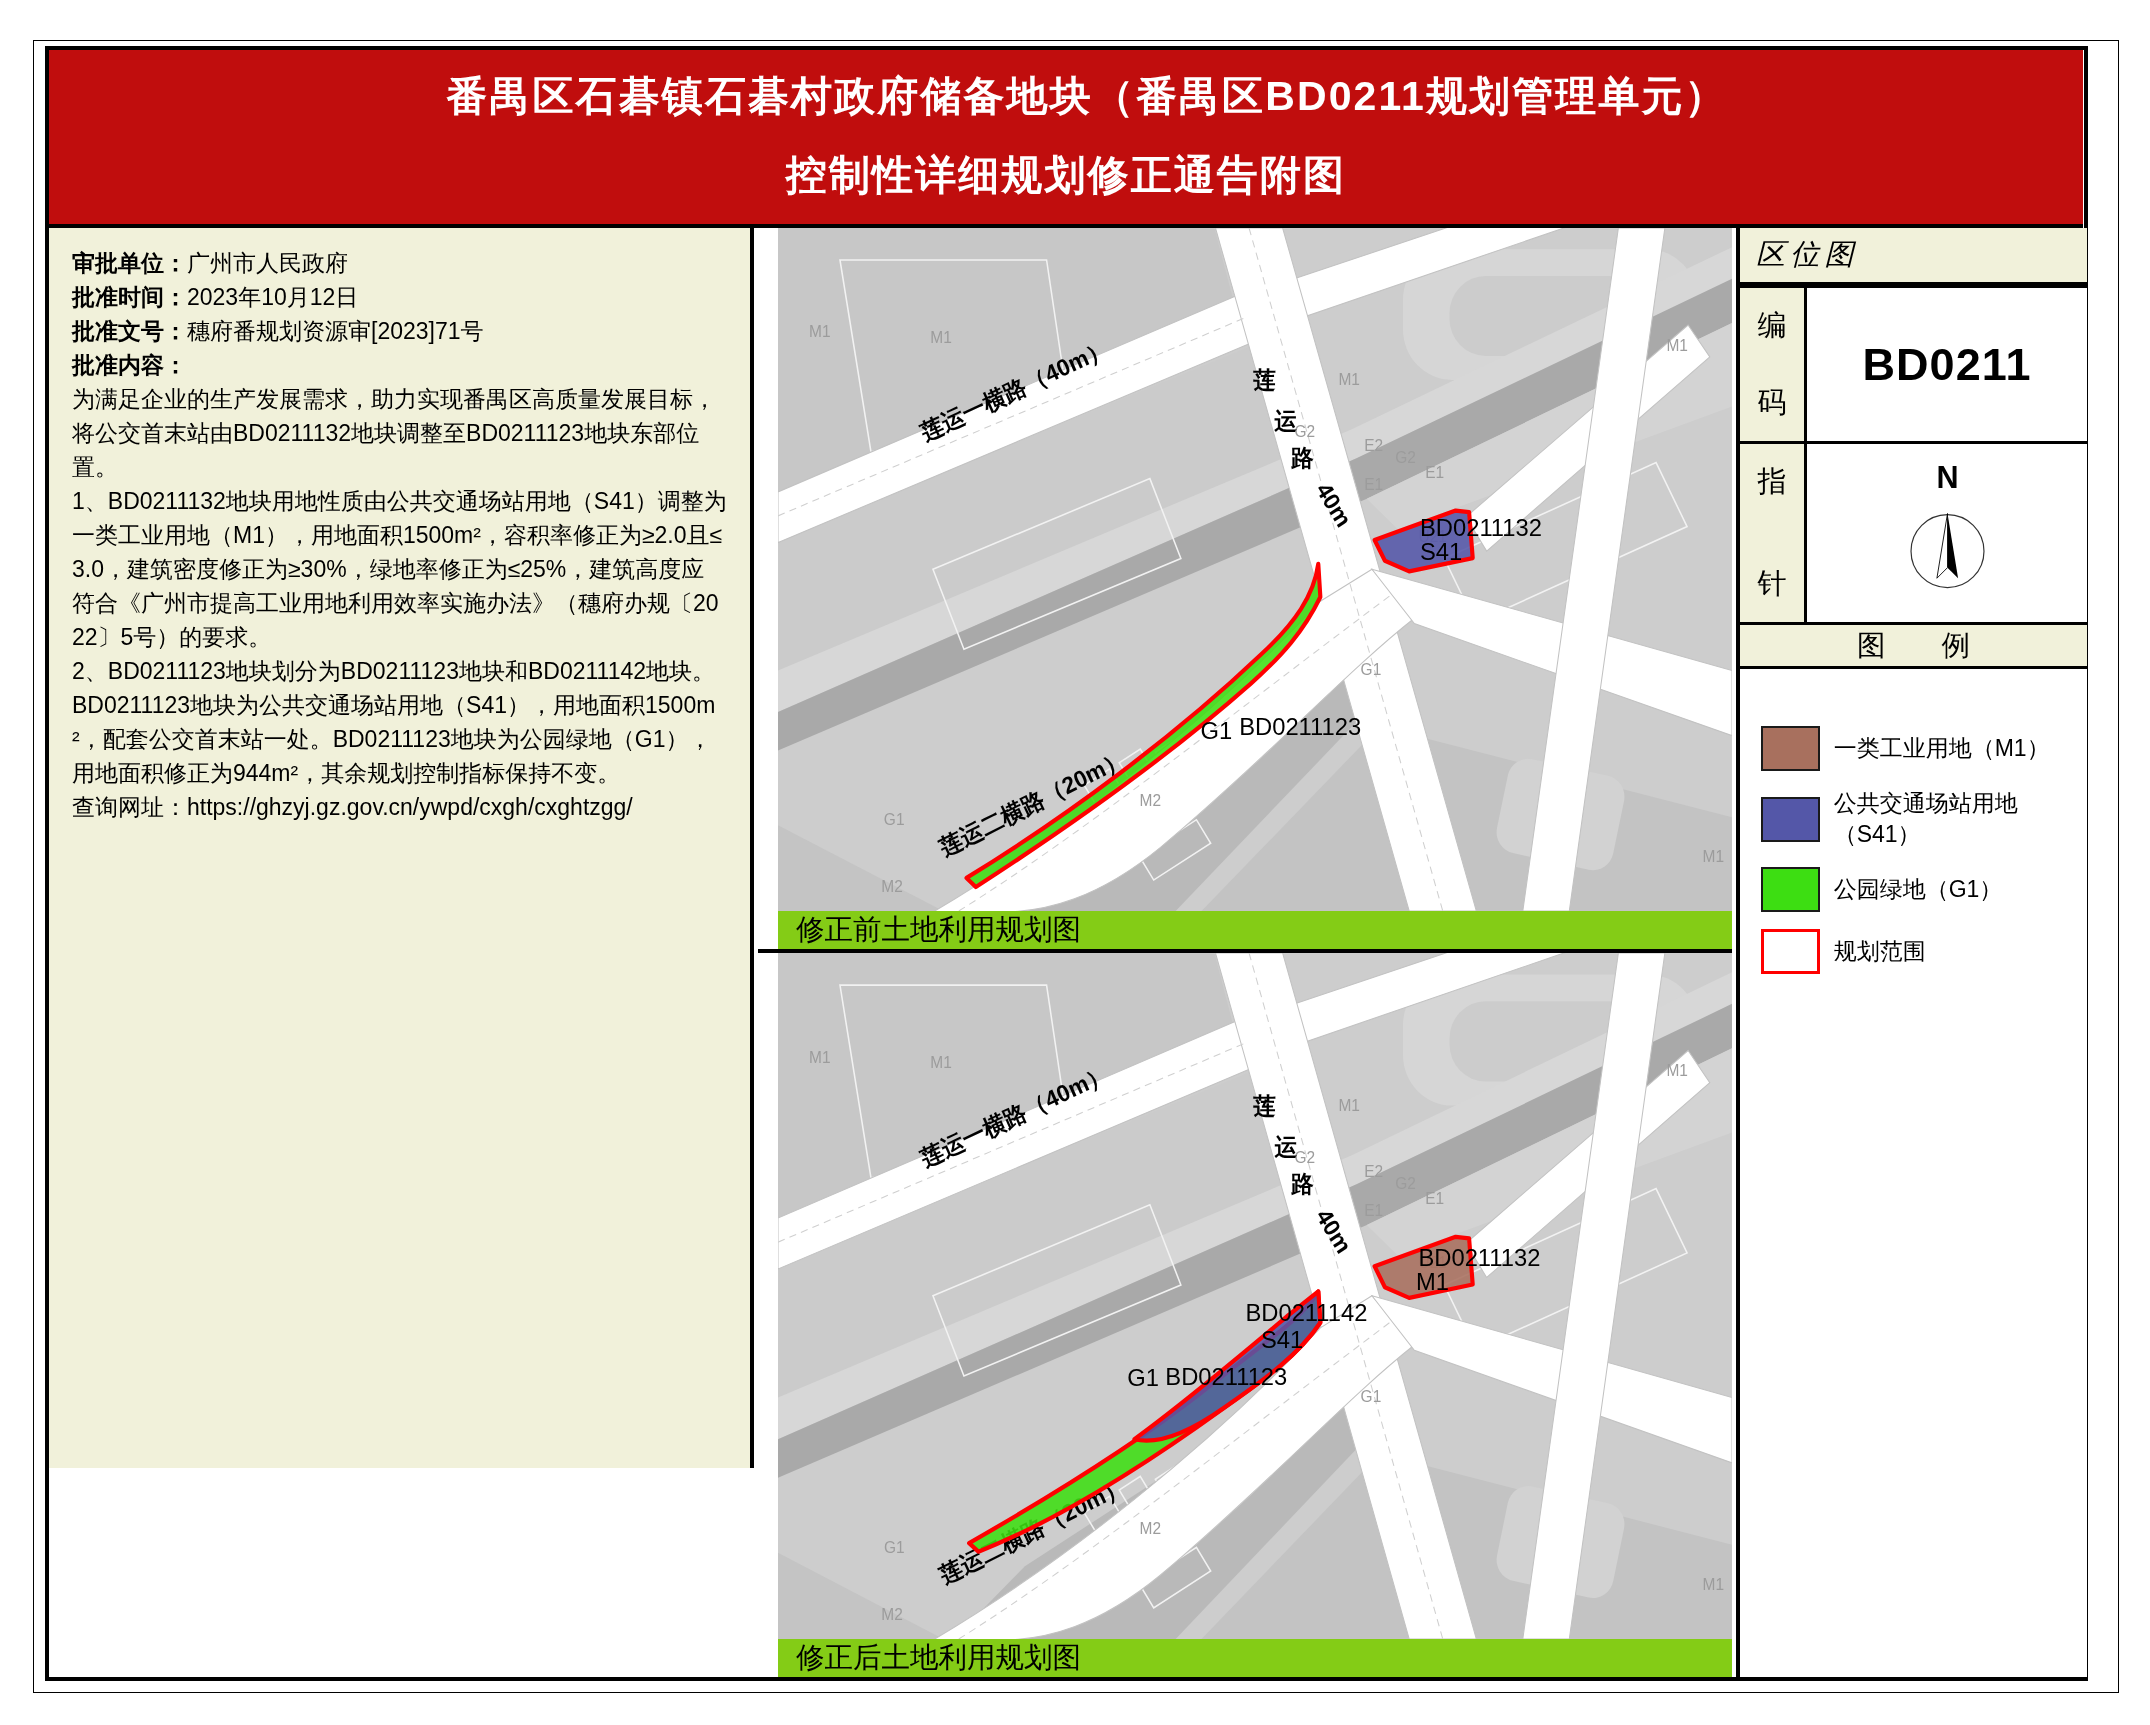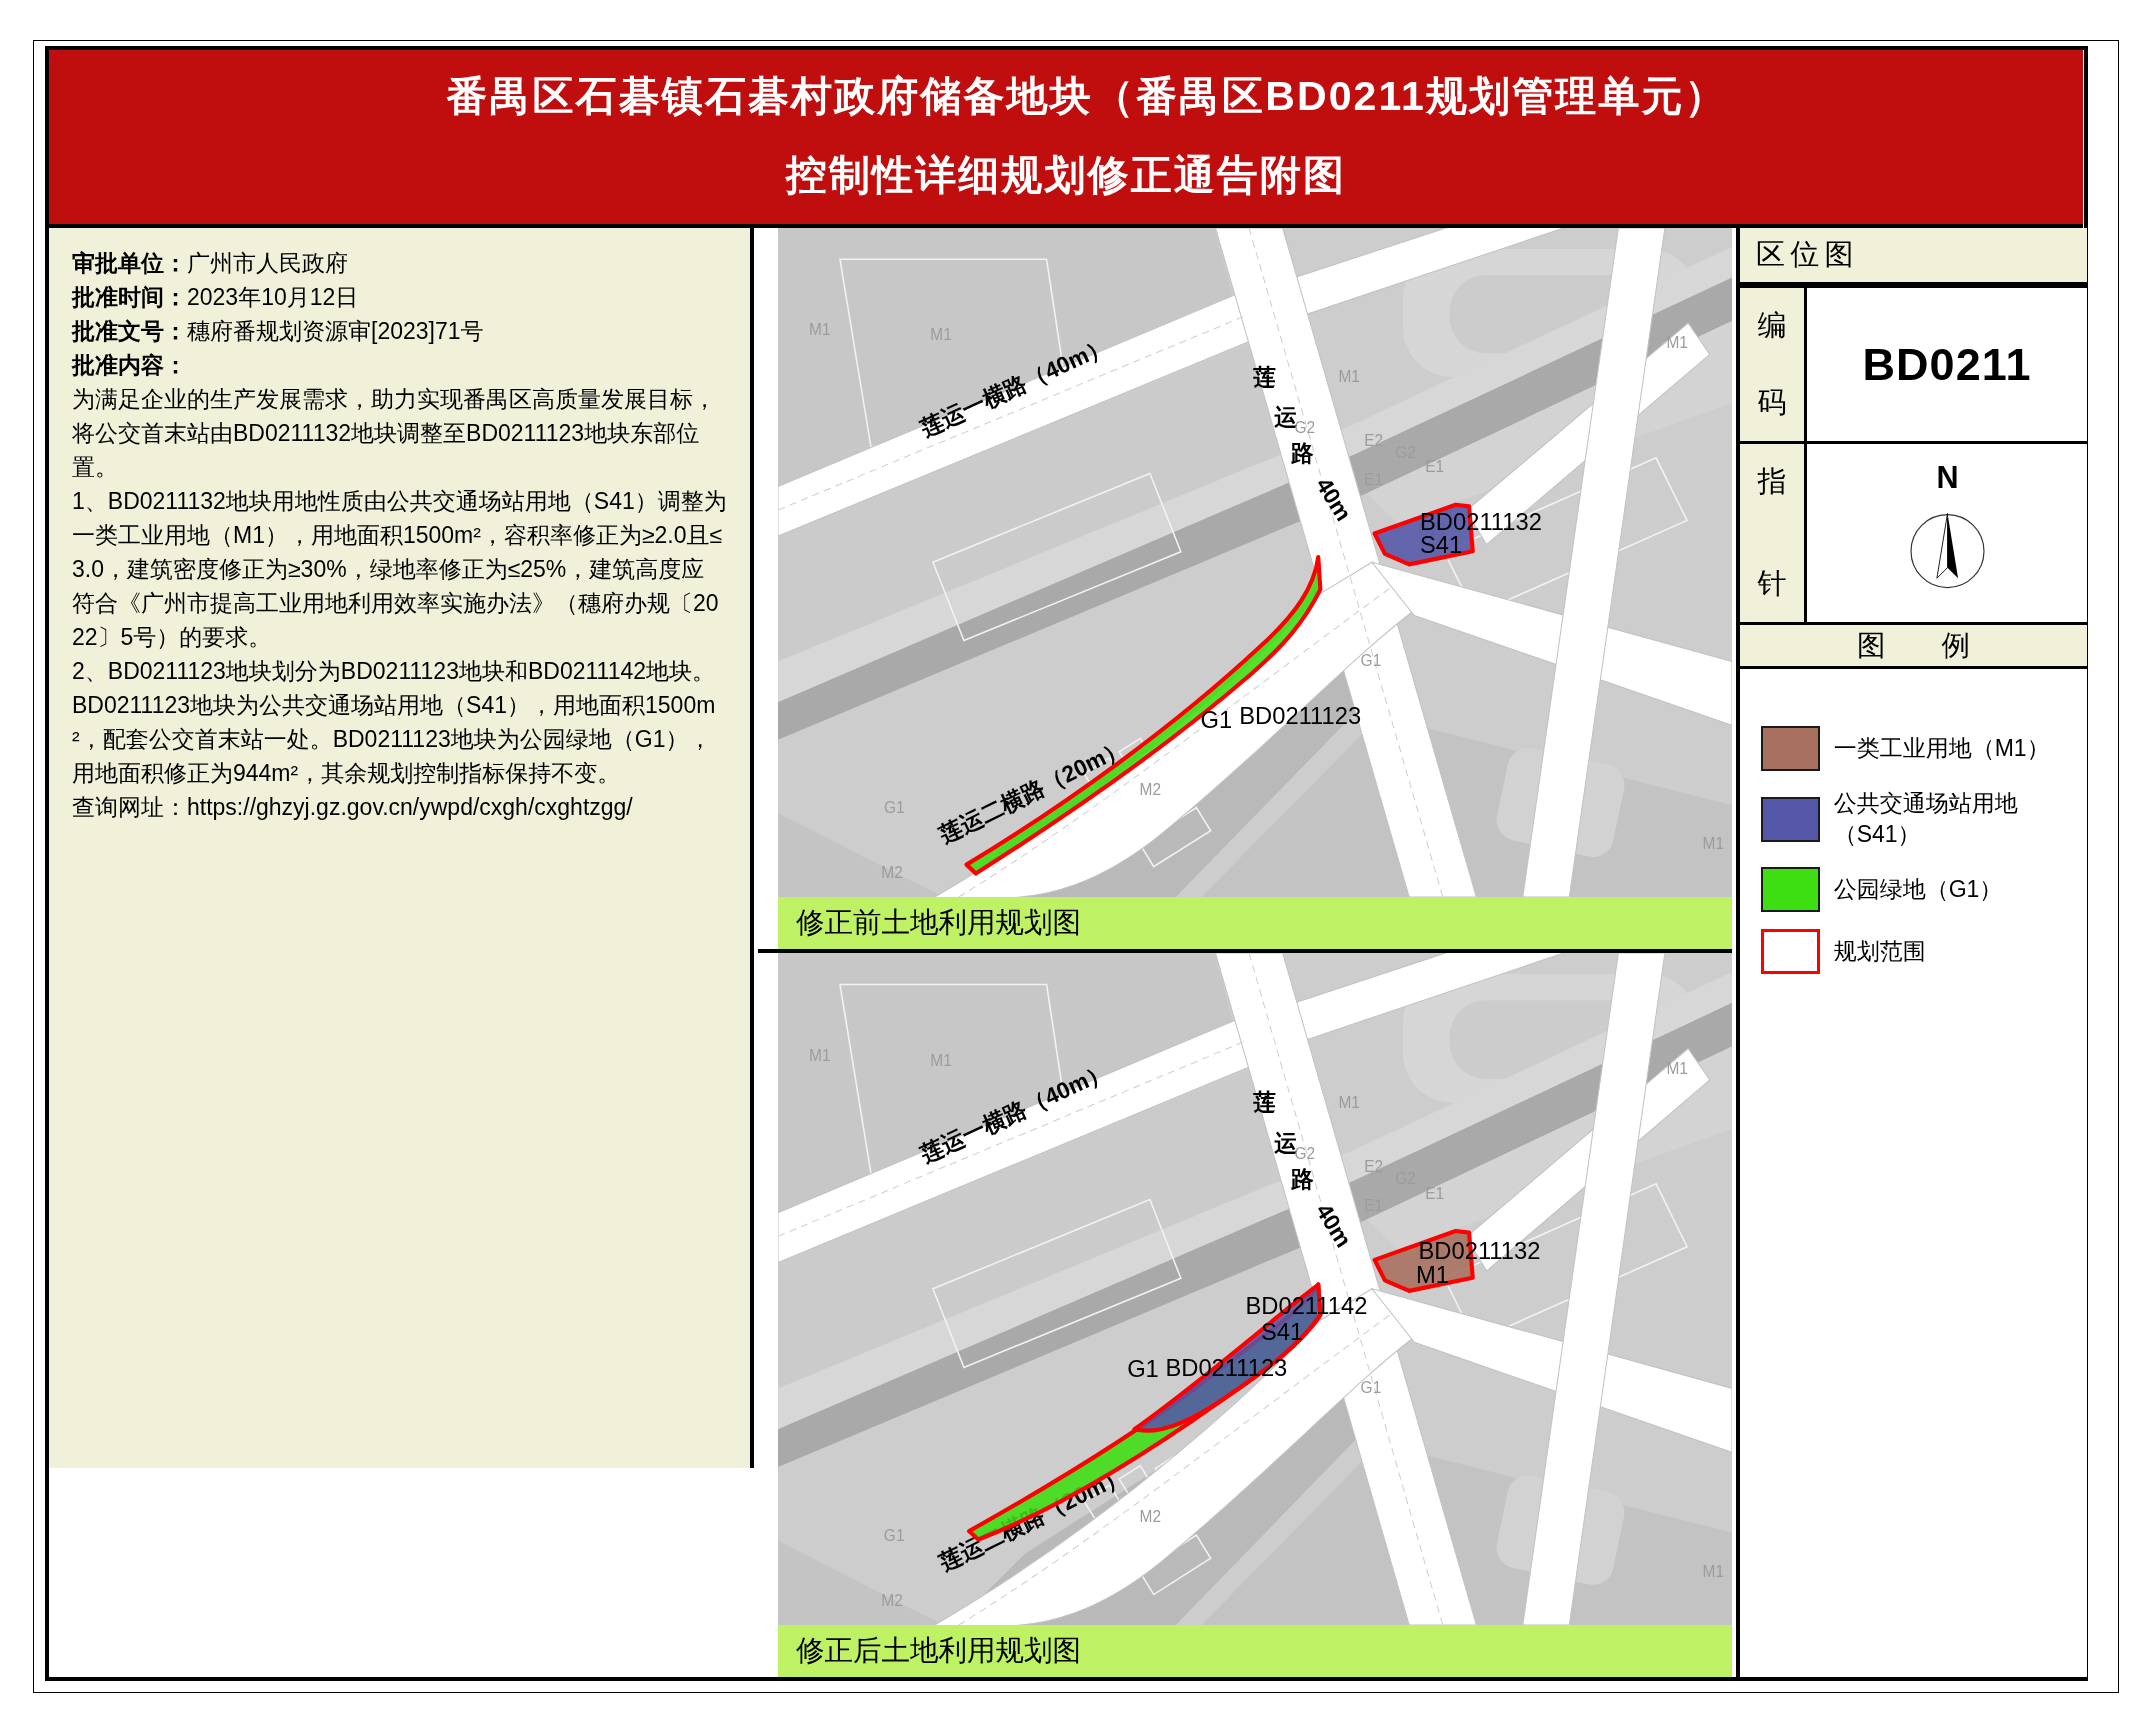--- a/index.html
+++ b/index.html
@@ -21,37 +21,37 @@
   .left-panel b{font-weight:bold;}
   .left-panel b:empty{display:none;}
 
   
   .map-col{position:absolute;left:709px;top:178px;width:974px;height:1449px;background:#fff;}
   .map-section{display:flex;flex-direction:column;padding-left:20px;}
   .sec1{height:721px;border-bottom:4.2px solid #000;box-sizing:content-box;}
   .sec2{height:724px;}
   .map-img{flex:1;min-height:0;}
   .map-img svg{width:100%;height:100%;display:block;}
-  .map-caption{height:52px;display:flex;align-items:center;padding-left:18px;font-size:28.5px;color:#000;background:#bef264;}
+  .map-caption{height:38px;display:flex;align-items:center;padding-left:18px;font-size:28.5px;color:#000;background:#84cc16;}
 
   .zone-label{font-size:30px;fill:#9c9c9c;}
   .road-label{font-size:44px;font-weight:600;fill:#000;}
   .parcel-label{font-size:46px;font-weight:500;fill:#000;}
   .parcel{stroke:var(--c-range,#FF0000);stroke-width:8;fill-opacity:0.88;stroke-linejoin:round;}
   .fill-g1{fill:var(--c-g1,#3DDE12);}
   .fill-s41{fill:var(--c-s41,#5457A8);}
   .fill-m1{fill:var(--c-m1,#A8705E);}
   .road{fill:#fff;stroke:#c2c2c2;stroke-width:2;}
   .cline{fill:none;stroke:#cfcfcf;stroke-width:2;stroke-dasharray:14 10;}
   .bldg{fill:none;stroke:#f2f2f2;stroke-width:3;}
 
   
   .right-panel{position:absolute;left:1687px;top:178px;width:347px;height:1449px;border-left:4.2px solid #000;box-sizing:content-box;background:#fff;}
   .rp-header{height:57px;background:var(--c-cream,#F1F1DA);border-bottom:3.2px solid #000;display:flex;align-items:center;
-             padding-left:16px;font-size:29px;letter-spacing:5.3px;box-sizing:border-box;}
+             padding-left:16px;font-size:29px;letter-spacing:5.3px;box-sizing:border-box;font-style:italic;}
   .rp-locmap{height:371px;position:relative;background:#fff;}
   .rp-locmap svg{width:100%;height:100%;display:block;}
   .loc-label{font-size:30px;font-weight:bold;fill:#FF0000;}
   .rp-row{display:flex;border-top:3.2px solid #000;box-sizing:border-box;}
   .row-code{height:156px;}
   .row-compass{height:181px;}
   .rp-cell-label{width:67px;background:var(--c-cream,#F1F1DA);border-right:3.2px solid #000;box-sizing:border-box;
                  display:flex;flex-direction:column;justify-content:space-between;align-items:center;padding:18px 0;font-size:29px;}
   .rp-cell-value{flex:1;display:flex;align-items:center;justify-content:center;font-weight:bold;}
   .code-value{font-size:45px;letter-spacing:1.1px;}

